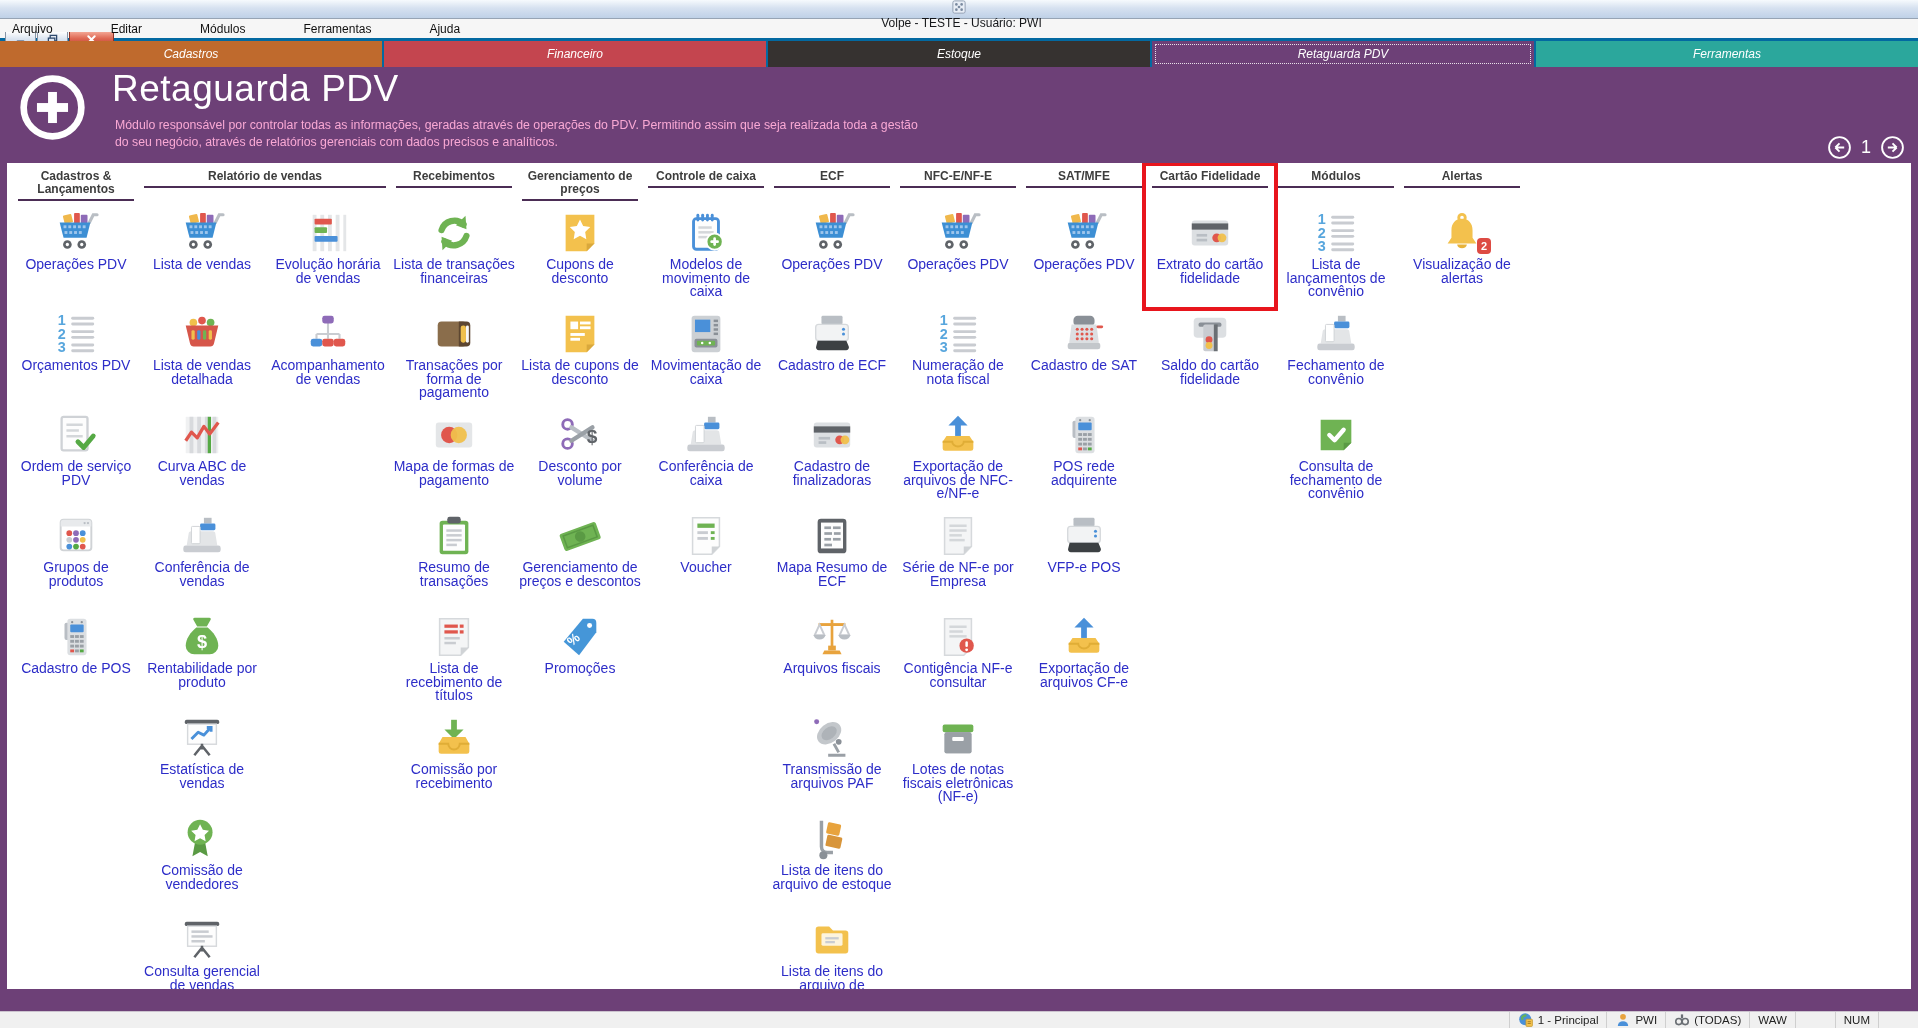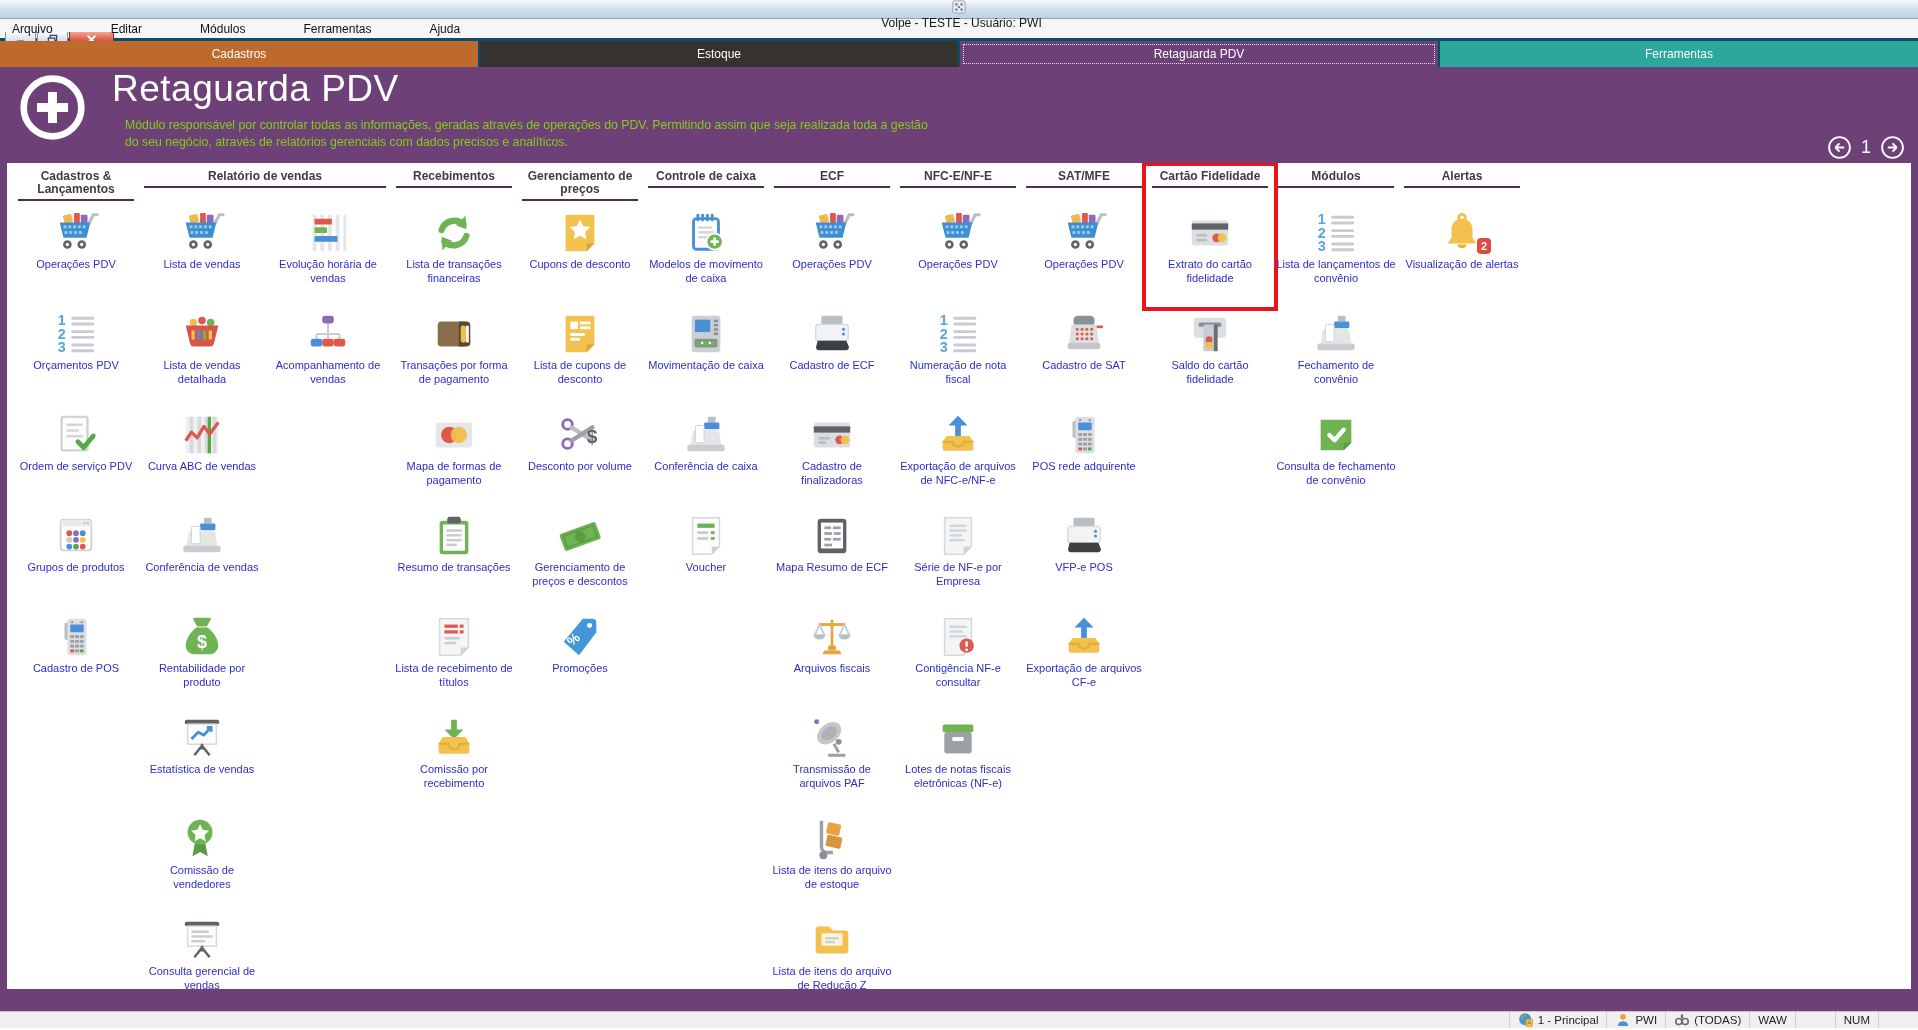--- a/index.html
+++ b/index.html
@@ -14,49 +14,49 @@
   .win-btn { width:31px; height:15px; border:1px solid #8694a5; border-top:none; border-radius:0 0 4px 4px;
     background:linear-gradient(#fefefe,#dbe4f0 50%,#c6d3e5); display:flex; align-items:center; justify-content:center; cursor:pointer; }
   .win-btn svg { width:11px; height:11px; display:block; }
   .win-btn.close { width:45px; background:linear-gradient(#f3a593,#df6a55 45%,#c23f2d); border-color:#8d3325; }
 
   
   .menubar { height:19px; background:#f6f6f6; display:flex; align-items:stretch; font-size:12px; color:#101010; padding-left:3px;gap:40px; }
   .menu-item { padding:0 9px; display:flex; align-items:center; cursor:pointer; }
 
   
-  .tabsrow { height:29px; background:#0c4a6e; display:flex; gap:2px; padding-top:3px; }
+  .tabsrow { height:29px; background:#0369a1; display:flex; gap:2px; padding-top:3px;font-style:italic; }
   .tab { flex:1 1 0; display:flex; align-items:center; justify-content:center; color:#fff; font-size:12px; cursor:pointer; position:relative; }
   .tab.active { outline:1px dotted rgba(255,255,255,.85); outline-offset:-4px; }
 
   
   .apparea { height:944px; background:#6d4077; position:relative; }
   .hero { height:96px; position:relative; color:#fff; }
   .hero-icon { position:absolute; left:17px; top:5px; width:71px; height:71px; }
   .hero-icon svg { width:100%; height:100%; }
   .hero-title { position:absolute; left:112px; top:1px; font-size:37px; font-weight:normal; letter-spacing:.5px; }
-  .hero-desc { position:absolute; left:125px; top:50px; width:812px; font-size:12.3px; line-height:1.38; color:#84cc16; }
+  .hero-desc { position:absolute; left:115px; top:50px; width:812px; font-size:12.3px; line-height:1.38; color:#f9a8d4; }
   .pager { position:absolute; right:13px; bottom:3px; display:flex; align-items:center; gap:9px; }
   .pg-btn { width:25px; height:25px; cursor:pointer; }
   .pg-btn svg { width:100%; height:100%; display:block; }
   .pager .num { font-size:18px; }
 
   
   .panel { margin:0 7px; height:826px; background:#fff; padding:4px 0 0 6px; overflow:hidden; }
   .grid { display:flex; align-items:flex-start; }
   .col { width:126px; flex:0 0 auto; }
   .col.double { width:252px; }
   .col-head { height:38px; text-align:center; font-size:12px; font-weight:bold; color:#3d3d3d; line-height:13px; padding:3px 5px 0; }
   .hdr { display:inline-block; width:100%; padding-bottom:3px; border-bottom:2px solid #4b2d55; }
   .subcols { display:flex; }
   .subcol { width:126px; flex:0 0 auto; }
   .item { height:101px; display:flex; flex-direction:column; align-items:center; padding-top:5px; cursor:pointer; }
   .icon { width:46px; height:46px; position:relative; flex:0 0 auto; }
   .icon svg { width:100%; height:100%; display:block; }
-  .label { margin-top:2px; font-size:11px; line-height:13.5px; color:#2d2dc8; text-align:center; padding:0 2px; }
+  .label { margin-top:2px; font-size:14px; line-height:13.5px; color:#2d2dc8; text-align:center; padding:0 2px; }
   .badge { position:absolute; right:-6px; bottom:2px; background:#dd4b43; color:#fff; font-size:11px; font-weight:bold;
     line-height:14px; padding:1px 4px; border-radius:4px; }
   .hl-box { outline:4px solid #e8151d; outline-offset:1px; }
 
   
   .statusbar { height:17px; background:#f0f0f0; border-top:1px solid #cbc3ce; display:flex; justify-content:flex-end;
     align-items:stretch; font-size:11.5px; color:#222; }
   .seg { display:flex; align-items:center; gap:4px; padding:0 8px; border-left:1px solid #cfcfcf; }
   .seg.spacer { width:40px; }
   .sb-icon { width:16px; height:16px; }
@@ -566,20 +566,21 @@
 <div class="menubar">
     <span class="menu-item">Arquivo</span>
     <span class="menu-item">Editar</span>
     <span class="menu-item">Módulos</span>
     <span class="menu-item">Ferramentas</span>
     <span class="menu-item">Ajuda</span>
   </div>
 
 <div class="tabsrow">
     <div class="tab" style="background: rgb(191, 106, 45);">Cadastros</div>
+    <div class="tab" style="background: rgb(196, 69, 79);">Financeiro</div>
     <div class="tab" style="background: rgb(54, 50, 48);">Estoque</div>
     <div class="tab active" style="background: rgb(109, 64, 119);">Retaguarda PDV</div>
     <div class="tab" style="background: rgb(43, 167, 156);">Ferramentas</div>
   </div>
 
 <div class="apparea">
   <div class="hero">
     <span class="hero-icon"><svg viewBox="0 0 48 48">
           <use href="#i-plus-circle"></use>
         </svg></span>

